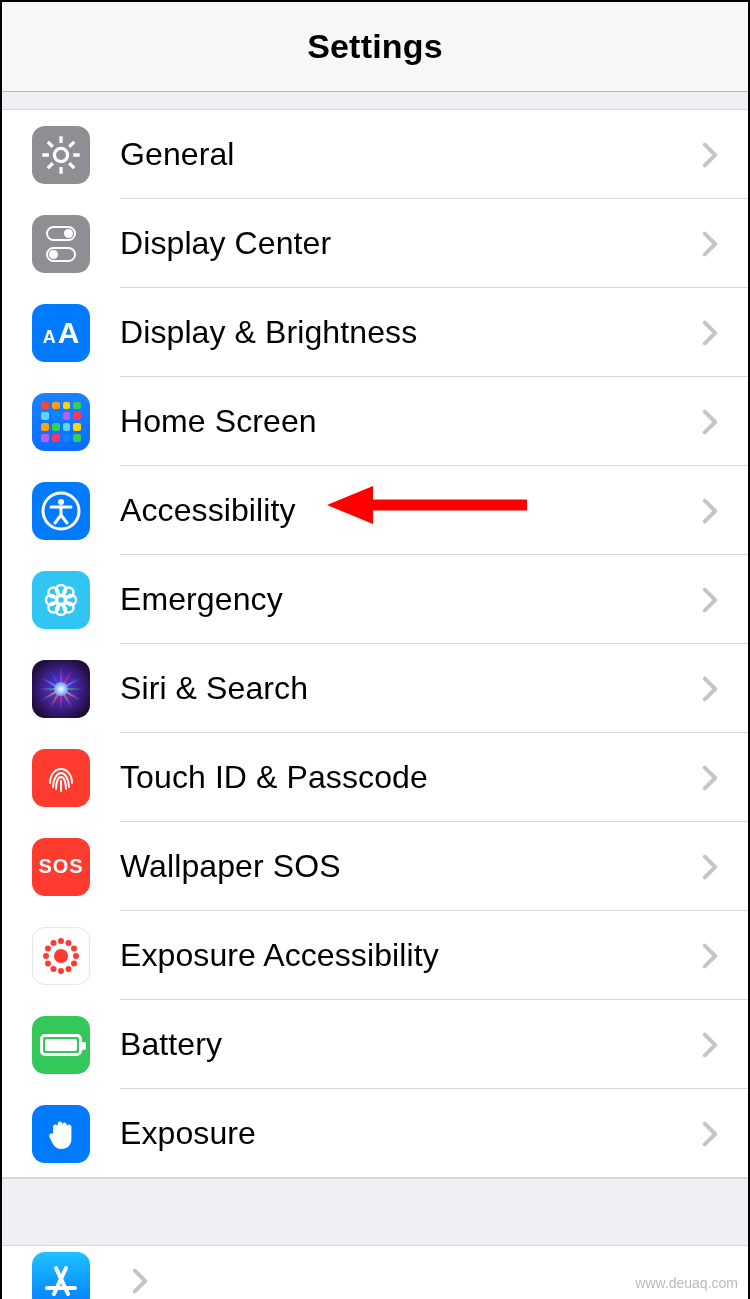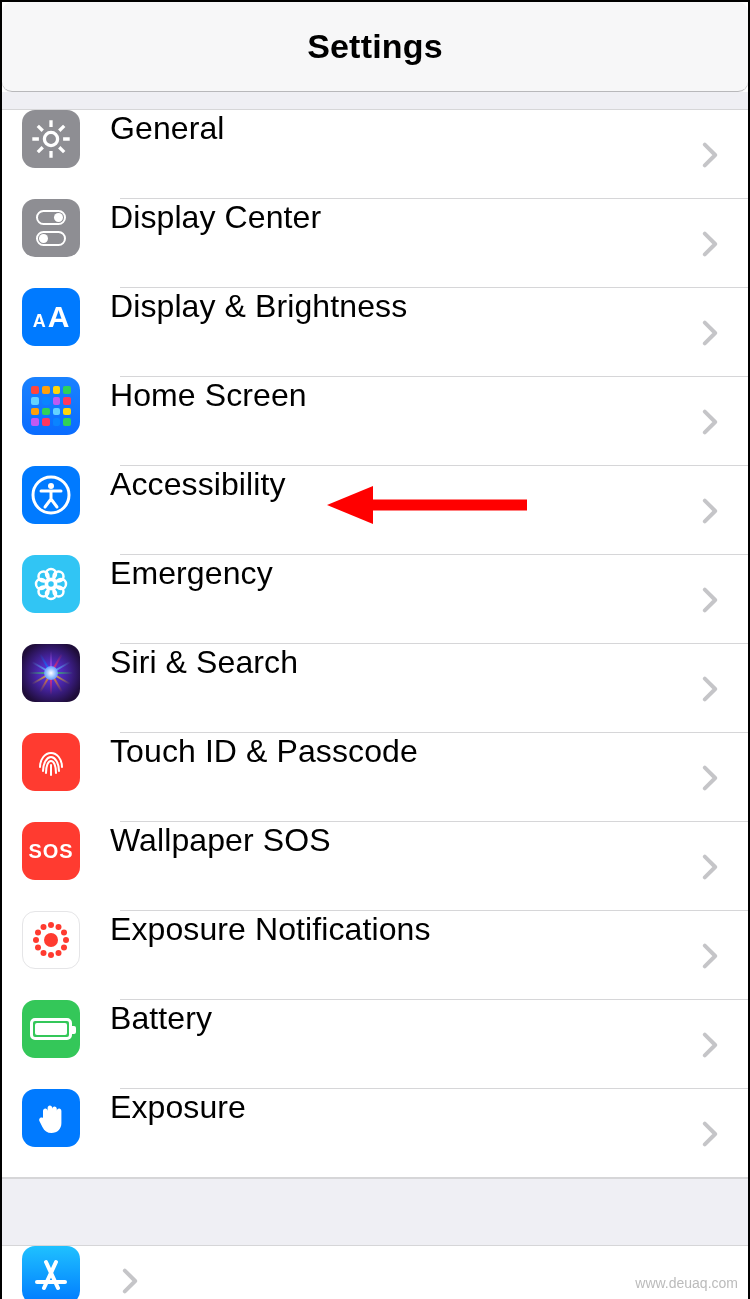--- a/index.html
+++ b/index.html
@@ -20,39 +20,38 @@
   }
   .header {
     height: 90px;
     width: 100%;
     background: #f7f7f8;
     border-bottom: 1px solid #b8b8bb;
     display: flex;
     align-items: center;
     justify-content: center;
     box-shadow: 0 1px 0 rgba(0,0,0,0.05);
-    border-radius: 10px;
   }
   .header-title {
     font-size: 34px;
     font-weight: 700;
     color: #000;
     letter-spacing: 0.2px;
   }
   .gap-top {
     height: 18px;
     background: #efeff4;
     border-bottom: 1px solid #d6d6d8;
   }
   .list { background: #fff; }
   .row {
     display: flex;
-    align-items: flex-start;
+    align-items: center;
     height: 89px;
-    padding-left: 20px;
+    padding-left: 30px;
     position: relative;
   }
   .row .sep {
     position: absolute;
     left: 118px;
     right: 0;
     bottom: 0;
     height: 1px;
     background: #d6d6d8;
   }
@@ -380,21 +379,21 @@
               <span style="transform: translate(-18px, -3px);"></span>
               <span style="transform: translate(-15.9904px, -10.5px);"></span>
               <span style="transform: translate(-10.5px, -15.9904px);"></span>
               <span style="transform: translate(-3px, -18px);"></span>
               <span style="transform: translate(4.5px, -15.9904px);"></span>
               <span style="transform: translate(9.99038px, -10.5px);"></span>
             </div>
             <div class="core"></div>
           </div>
       </div>
-      <div class="label">Exposure Notifications</div>
+      <div class="label">Exposure Accessibility</div>
       <div class="chev">
           <svg viewBox="0 0 12 20">
             <polyline points="2,2 10,10 2,18" fill="none" stroke="currentColor" stroke-width="3" stroke-linecap="round" stroke-linejoin="round"></polyline>
           </svg>
         </div>
       <div class="sep"></div>
     </div>
 
     <div class="row">
       <div class="icon-wrap bg-green">

